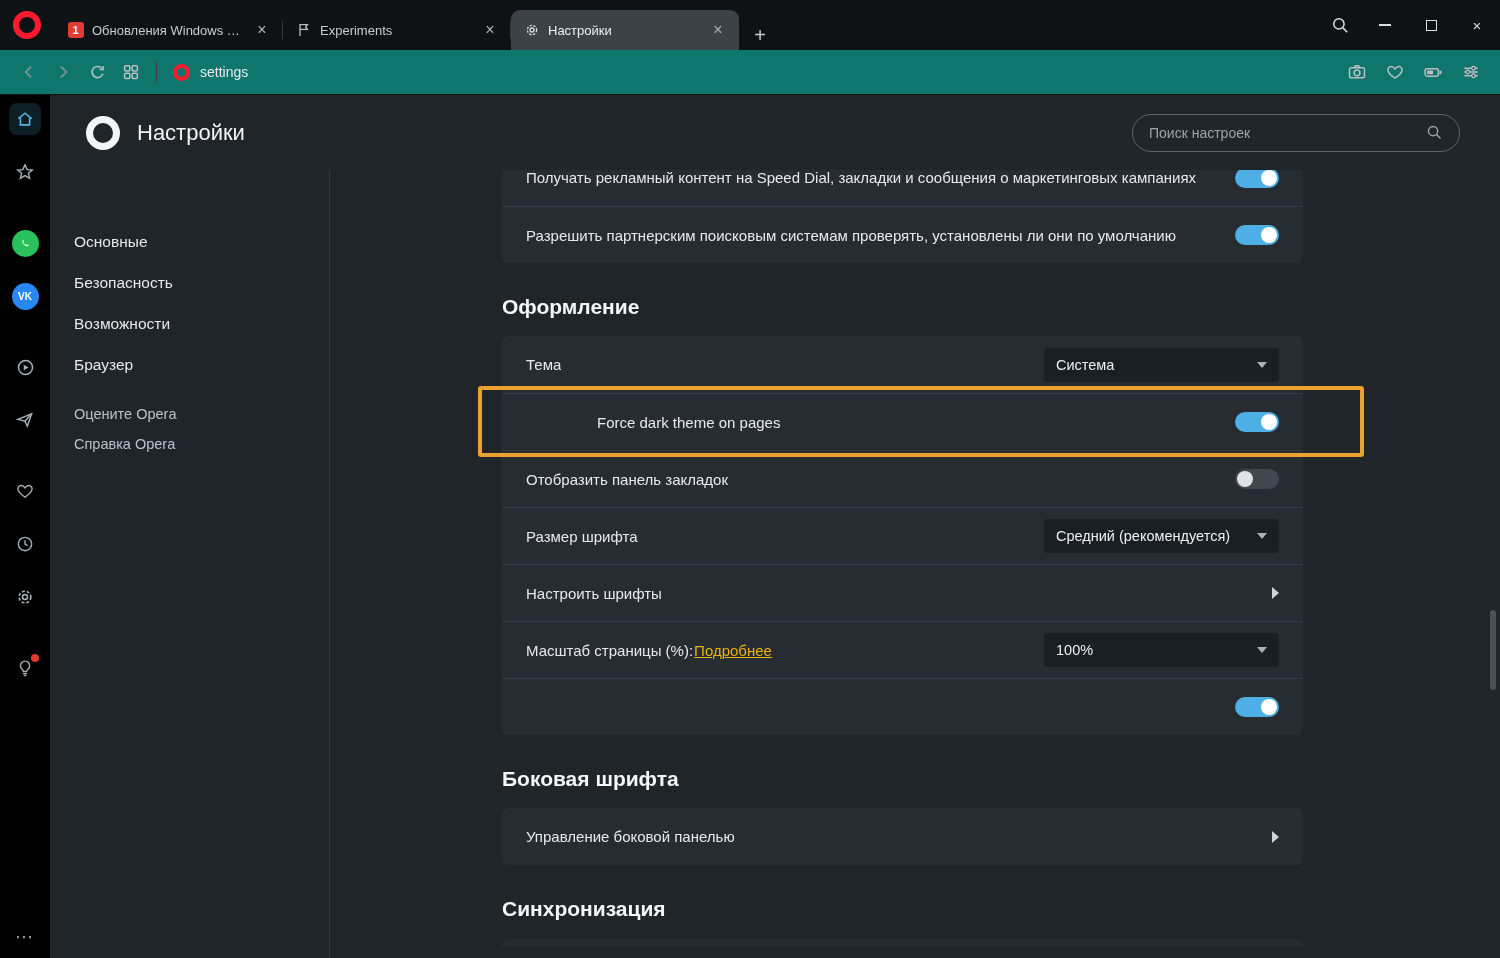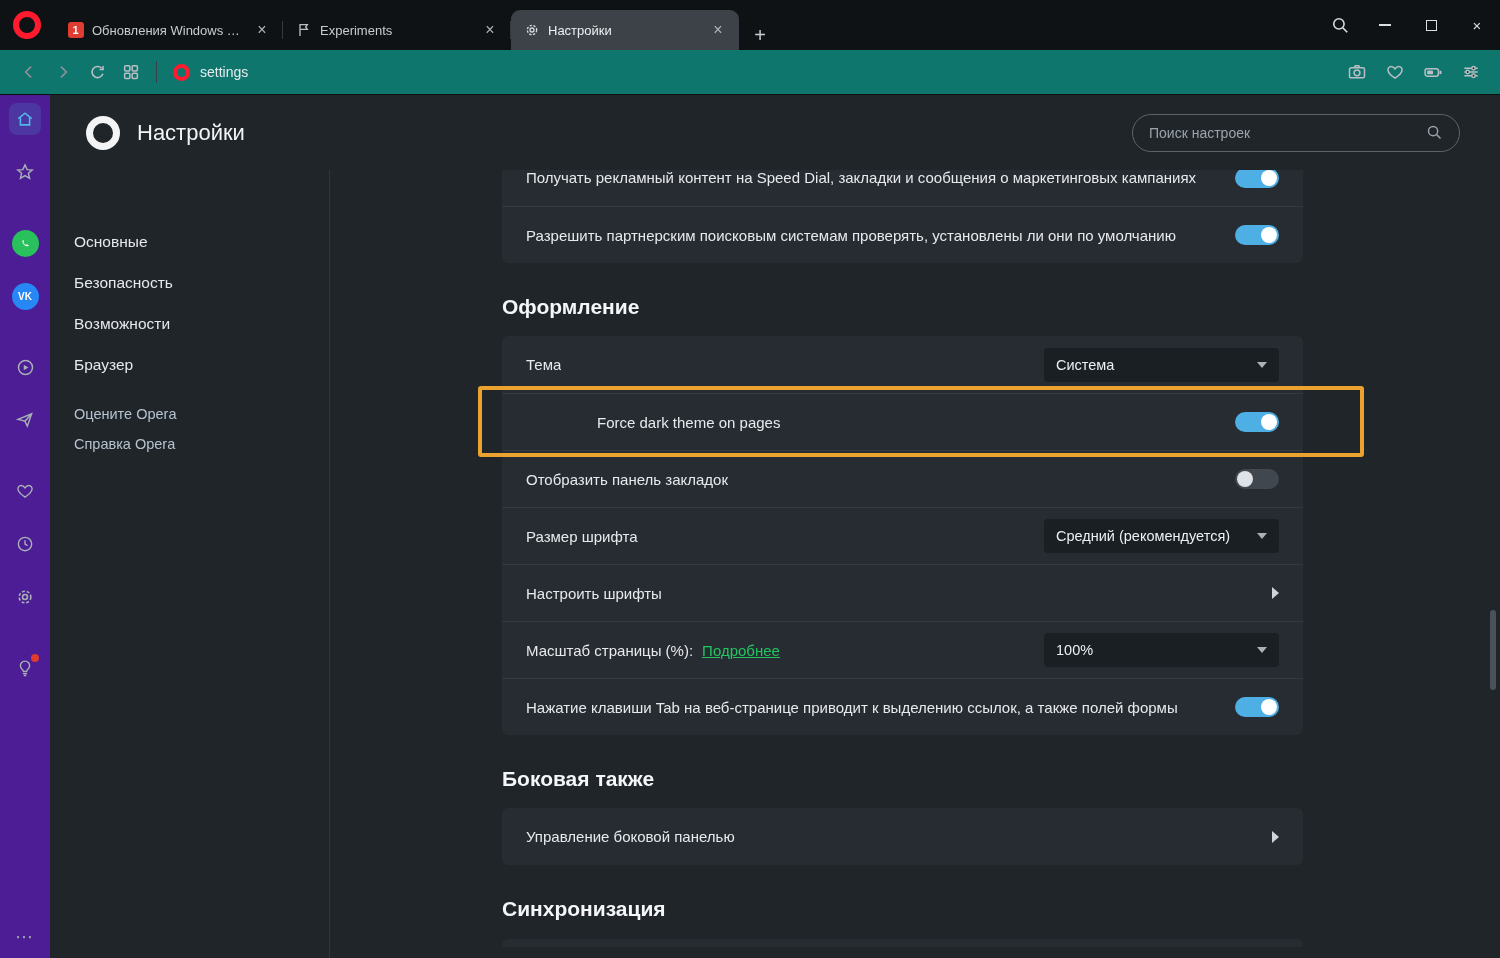--- a/index.html
+++ b/index.html
@@ -29,21 +29,21 @@
   .toolbar{height:45px;background:#0f766e;display:flex;align-items:center;padding:0 12px;border-bottom:1px solid #0d0f11;flex:0 0 auto}
   .nav-btn{width:34px;height:34px;display:flex;align-items:center;justify-content:center;color:#8b9298;border-radius:6px}
   .nav-btn.bright{color:#b9bfc5}
   .tb-sep{width:1px;height:22px;background:#3a4046;margin:0 8px}
   .addr-opera{width:17px;height:17px;border:4px solid #ff1b2d;border-radius:50%;margin:0 10px 0 8px}
   .addr-text{font-size:14px;color:#e8ebee}
   .toolbar-right{margin-left:auto;display:flex;align-items:center;gap:4px;color:#c3c9ce}
 
   
   .app{flex:1;display:flex;min-height:0}
-  .rail{width:50px;background:#4c1d95;display:flex;flex-direction:column;align-items:center;padding-top:8px;flex:0 0 auto}
+  .rail{width:50px;background:#000000;display:flex;flex-direction:column;align-items:center;padding-top:8px;flex:0 0 auto}
   .rail-item{width:32px;height:32px;display:flex;align-items:center;justify-content:center;color:#a9b0b6;margin-bottom:21px;border-radius:8px;position:relative}
   .rail-item.group-gap{margin-top:18px}
   .rail-item.active{background:rgba(79,184,232,.16);color:#4fb8e8}
   .wa-circle{width:27px;height:27px;border-radius:50%;background:#28c15c;display:flex;align-items:center;justify-content:center}
   .vk-circle{width:27px;height:27px;border-radius:50%;background:#2787f5;display:flex;align-items:center;justify-content:center;color:#fff;font-size:10px;font-weight:bold}
   .red-dot{position:absolute;top:2px;right:2px;width:8px;height:8px;border-radius:50%;background:#e23b2e}
   .rail-more{margin-top:auto;margin-bottom:10px;color:#9aa1a7;font-size:18px;letter-spacing:2px}
 
   
   .content{flex:1;background:#20252a;display:flex;flex-direction:column;position:relative;min-width:0}
@@ -61,21 +61,21 @@
   .settings-nav .link{font-size:14.5px;color:#b6c3cf;margin-bottom:14px;cursor:pointer}
 
   .main{flex:1;padding-left:172px;overflow:hidden;position:relative}
   .scroll{width:801px}
   .card{background:#272c32;border-radius:6px;position:relative}
   .card.first{margin-top:-21px;border-radius:0 0 6px 6px;overflow:hidden}
   .row{height:57px;display:flex;align-items:center;padding:0 24px;font-size:15px;color:#e7eaed}
   .row + .row{border-top:1px solid #343a41}
   .row .label{white-space:nowrap;overflow:hidden;text-overflow:ellipsis}
   .row .label.indent{padding-left:71px}
-  .row .inline-link{color:#22c55e;text-decoration:underline;margin-left:9px}
+  .row .inline-link{color:#eab308;text-decoration:underline;margin-left:1px}
   .section-title{font-size:21px;font-weight:bold;color:#f4f6f8;margin:32px 0 17px 0}
 
   .toggle{width:44px;height:20px;border-radius:10px;background:#41474e;position:relative;margin-left:auto;flex:0 0 auto;cursor:pointer}
   .toggle .knob{width:16px;height:16px;border-radius:50%;background:#dfe3e7;position:absolute;top:2px;left:2px}
   .toggle.on{background:#4dafe3}
   .toggle.on .knob{left:auto;right:2px;background:#fff}
 
   .select{width:235px;height:34px;background:#1a1f24;border-radius:4px;display:flex;align-items:center;padding:0 12px;font-size:14.5px;color:#edf0f2;margin-left:auto;flex:0 0 auto;cursor:pointer}
   .select .caret{margin-left:auto;width:0;height:0;border-left:5px solid transparent;border-right:5px solid transparent;border-top:6px solid #aab1b8}
 
@@ -355,28 +355,27 @@
               <div class="row">
                 <span class="label">Масштаб страницы (%):</span>
                 <span class="inline-link">Подробнее</span>
                 <div class="select">
                   <span>100%</span>
                   <span class="caret"></span>
                 </div>
               </div>
 
               <div class="row">
-                <span class="label">Нажатие клавиши Tab на веб-странице приводит к выделению ссылок, а также полей формы</span>
                 <div class="toggle on">
                     <div class="knob"></div>
                   </div>
               </div>
             </div>
 
-            <div class="section-title">Боковая также</div>
+            <div class="section-title">Боковая шрифта</div>
             <div class="card">
               <div class="row">
                 <span class="label">Управление боковой панелью</span>
                 <span class="chev-right"></span>
               </div>
             </div>
 
             <div class="section-title">Синхронизация</div>
             <div class="sliver"></div>
 

